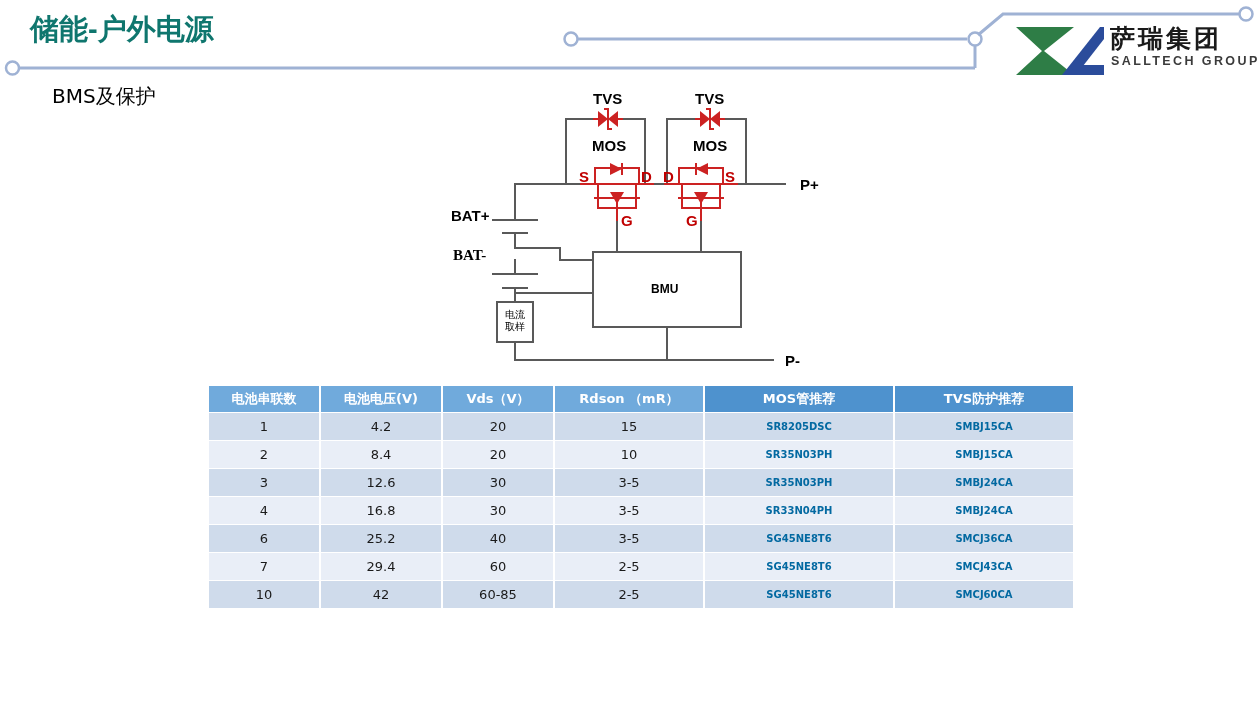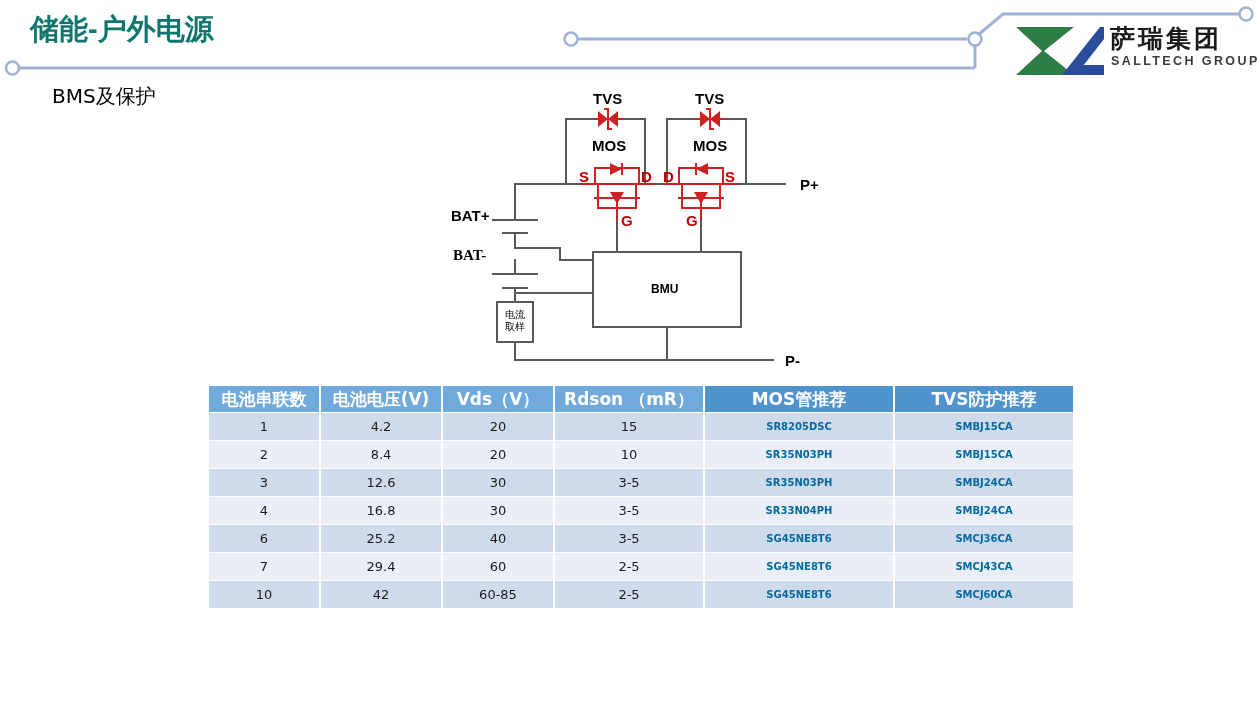--- a/index.html
+++ b/index.html
@@ -128,21 +128,21 @@
   }
   #spec-table th {
     background: #4E92CE;
     color: #ffffff;
     font-weight: bold;
     height: 26px;
     padding: 0 6px;
     text-align: center;
     white-space: nowrap;
     font-family: "DejaVu Sans", sans-serif;
-    font-size: 17px;
+    font-size: 13px;
   }
   #spec-table th.hdr-soft {
     background: #70AADC;
   }
   #spec-table td {
     height: 27px;
     padding: 0 6px;
     text-align: center;
     white-space: nowrap;
     color: #1a1a1a;

